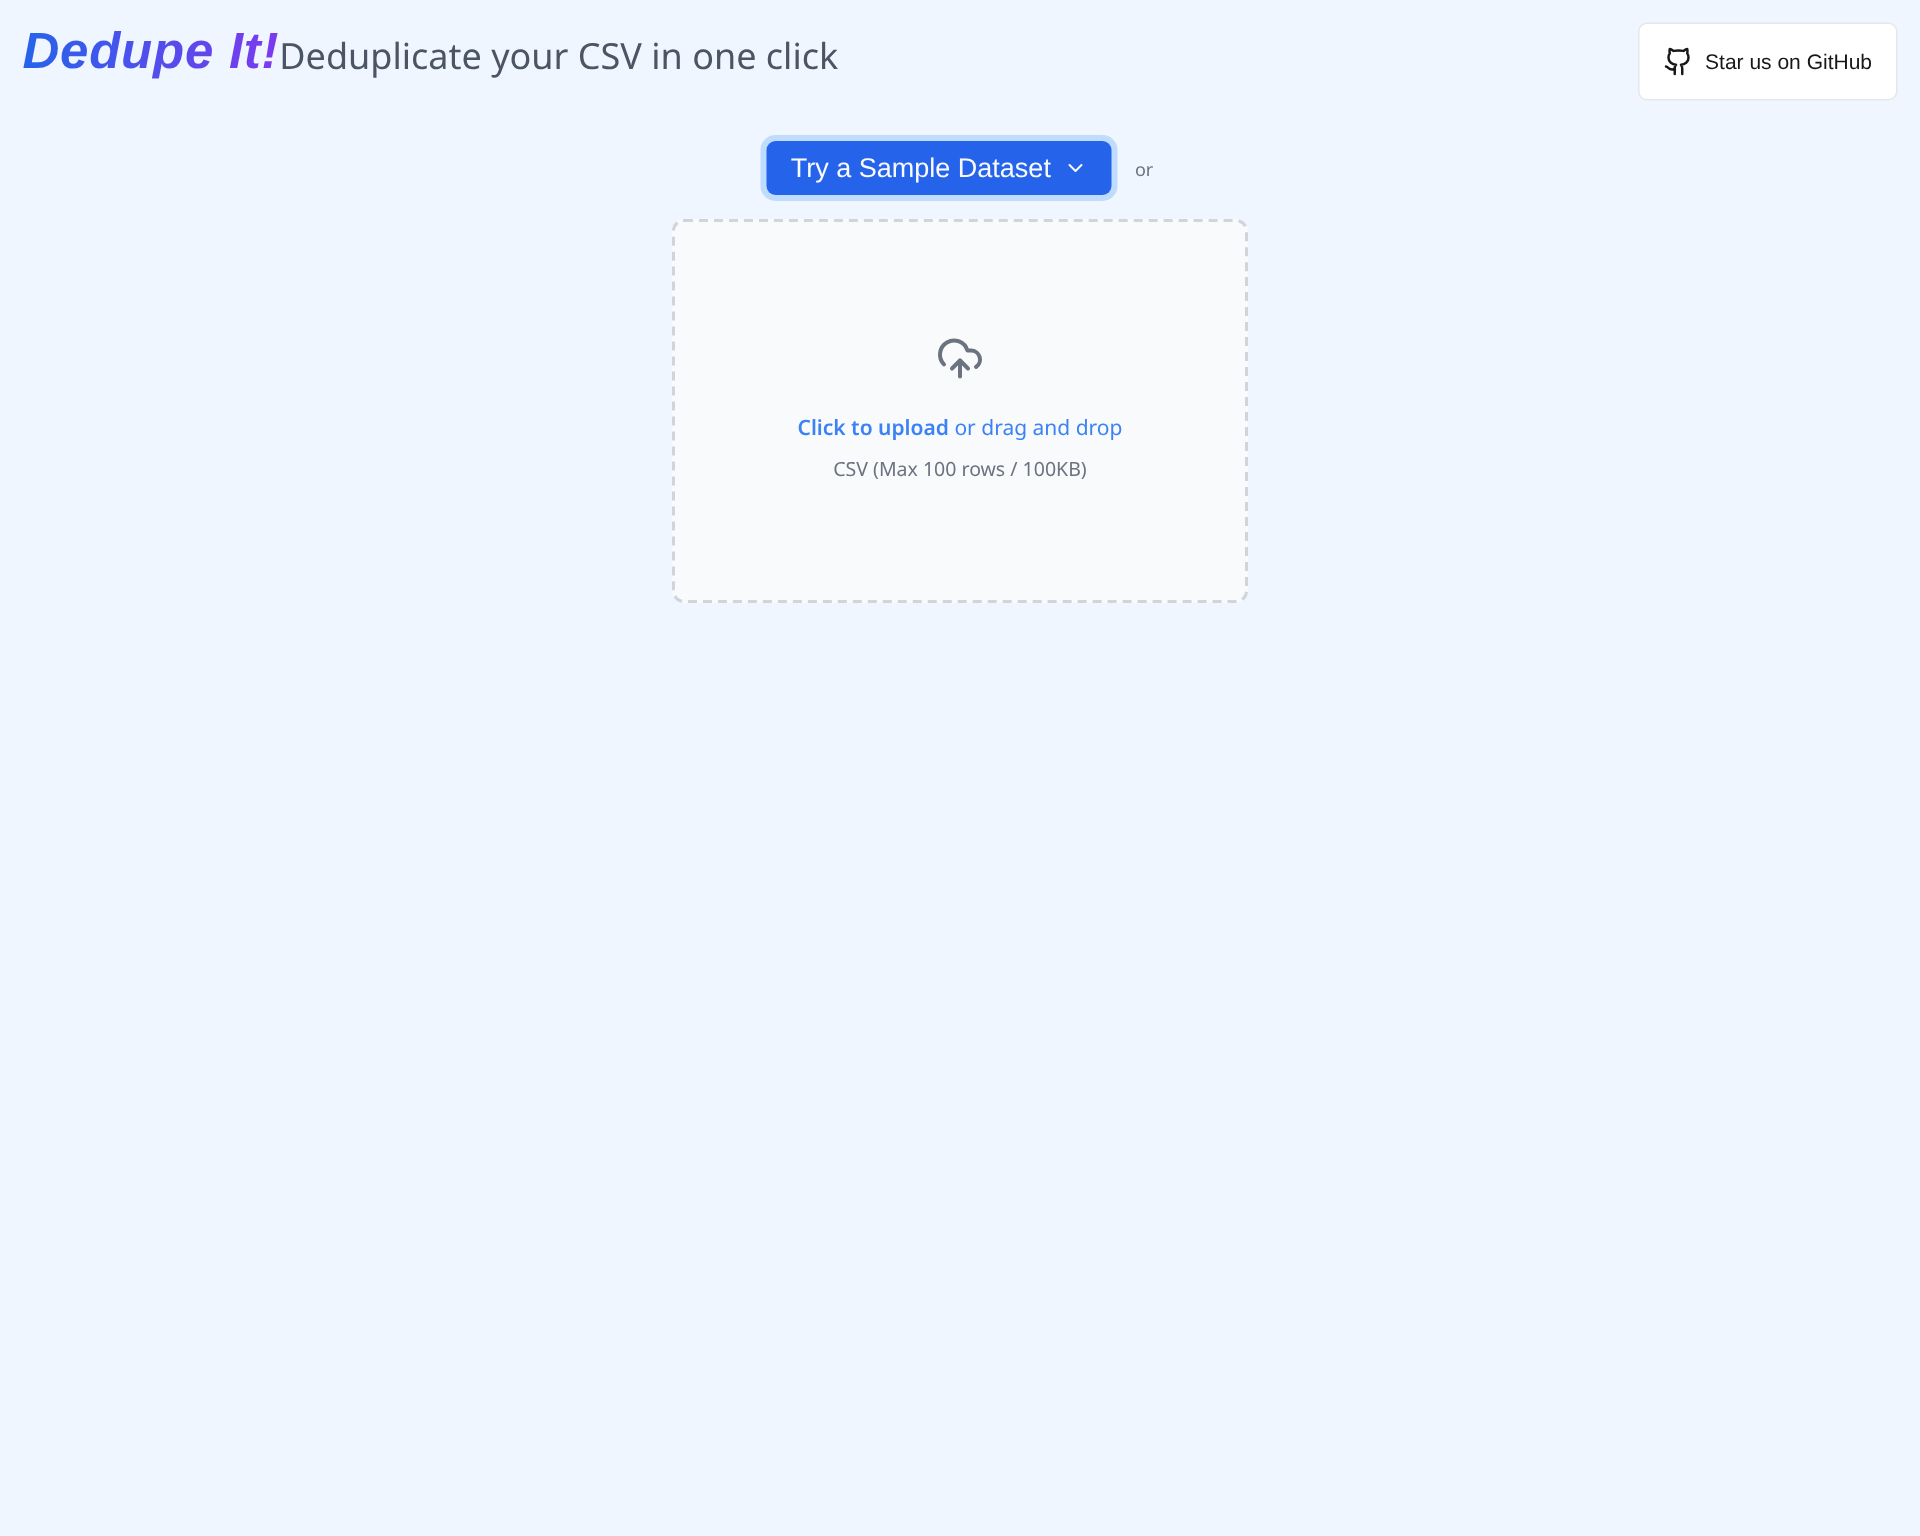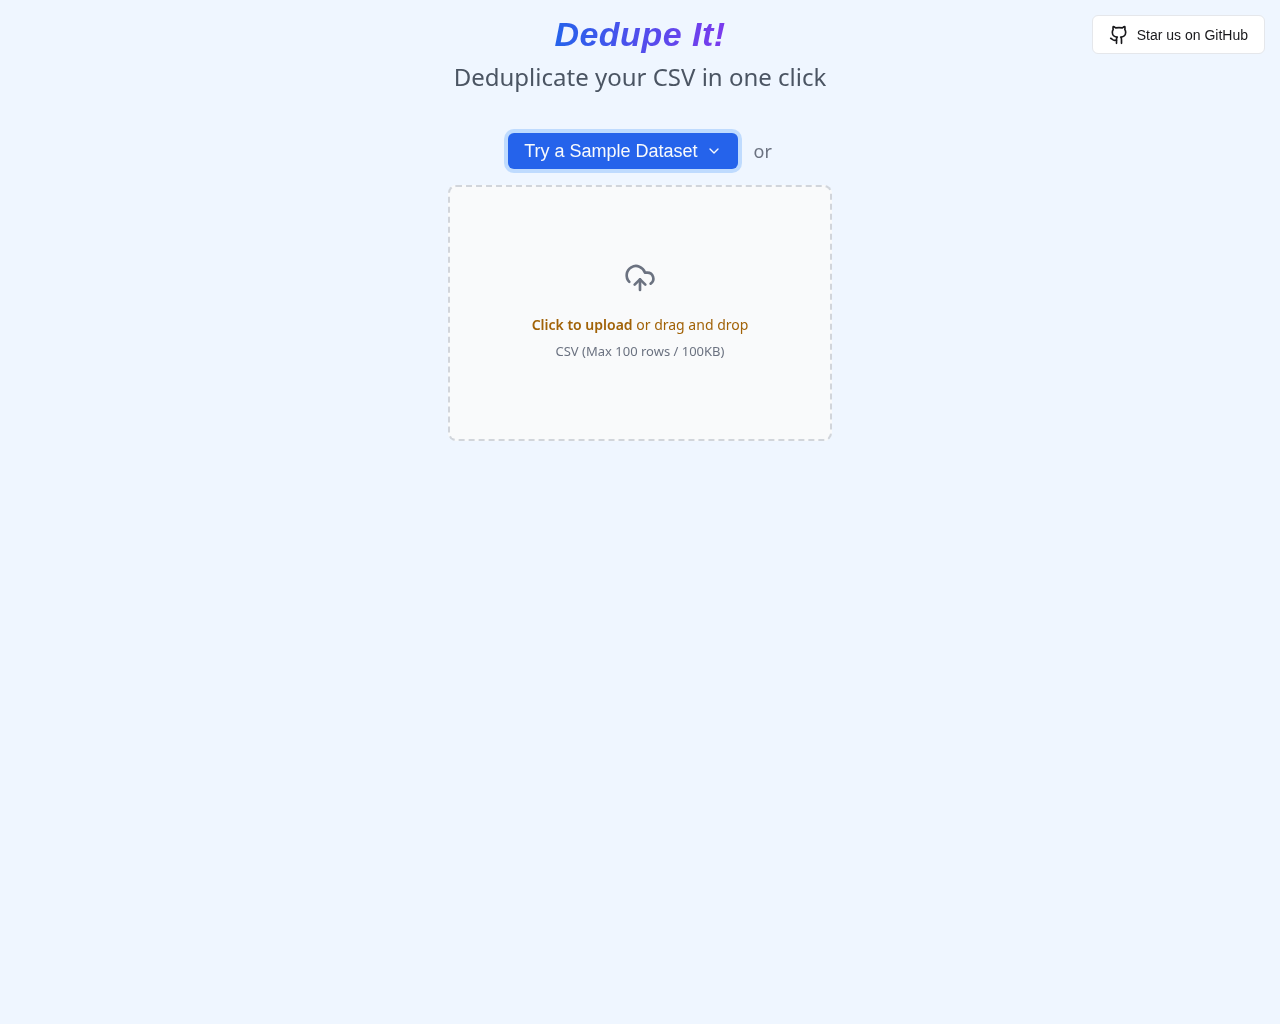--- a/index.html
+++ b/index.html
@@ -26,21 +26,21 @@
 
     .btn-outline {
       display: inline-flex;
       align-items: center;
       justify-content: center;
       gap: 8px;
       white-space: nowrap;
       border-radius: 6px;
       font-size: 14px;
       font-weight: 500;
-      height: 39px;
+      height: 52px;
       padding: 8px 16px;
       background-color: #ffffff;
       border: 1px solid #e5e7eb;
       color: #18181b;
       cursor: pointer;
       text-decoration: none;
     }
 
     .btn-outline.blue-border {
       border: 2px solid #2563eb;
@@ -65,21 +65,21 @@
 
     .main-container {
       display: flex;
       flex-direction: column;
       gap: 40px;
       padding: 15px;
     }
 
     .hero {
       display: flex;
-      flex-direction: column;
+      flex-direction: row;
       align-items: center;
     }
 
     .logo {
       font-family: "Arial Black", Impact, sans-serif;
       font-size: 34px;
       font-weight: 900;
       font-style: italic;
       letter-spacing: 0.5px;
       background: linear-gradient(90deg, #2563eb 0%, #7c3aed 100%);
@@ -124,21 +124,21 @@
       height: 36px;
       padding: 8px 16px;
       background-color: #2563eb;
       border: none;
       color: #f8fafc;
       cursor: pointer;
       box-shadow: 0 0 0 4px #bfdbfe;
     }
 
     .or-text {
-      font-size: 18px;
+      font-size: 12px;
       color: #6b7280;
     }
 
     .upload-zone {
       display: flex;
       flex-direction: column;
       align-items: center;
       justify-content: center;
       width: 384px;
       height: 256px;
@@ -160,21 +160,21 @@
     .upload-icon {
       width: 32px;
       height: 32px;
       margin-bottom: 16px;
       stroke: #6b7280;
     }
 
     .upload-text-primary {
       font-size: 14px;
       margin-bottom: 8px;
-      color: #a16207;
+      color: #3b82f6;
       text-align: center;
     }
 
     .upload-text-primary .bold {
       font-weight: 600;
     }
 
     .upload-text-secondary {
       font-size: 13px;
       color: #6b7280;

